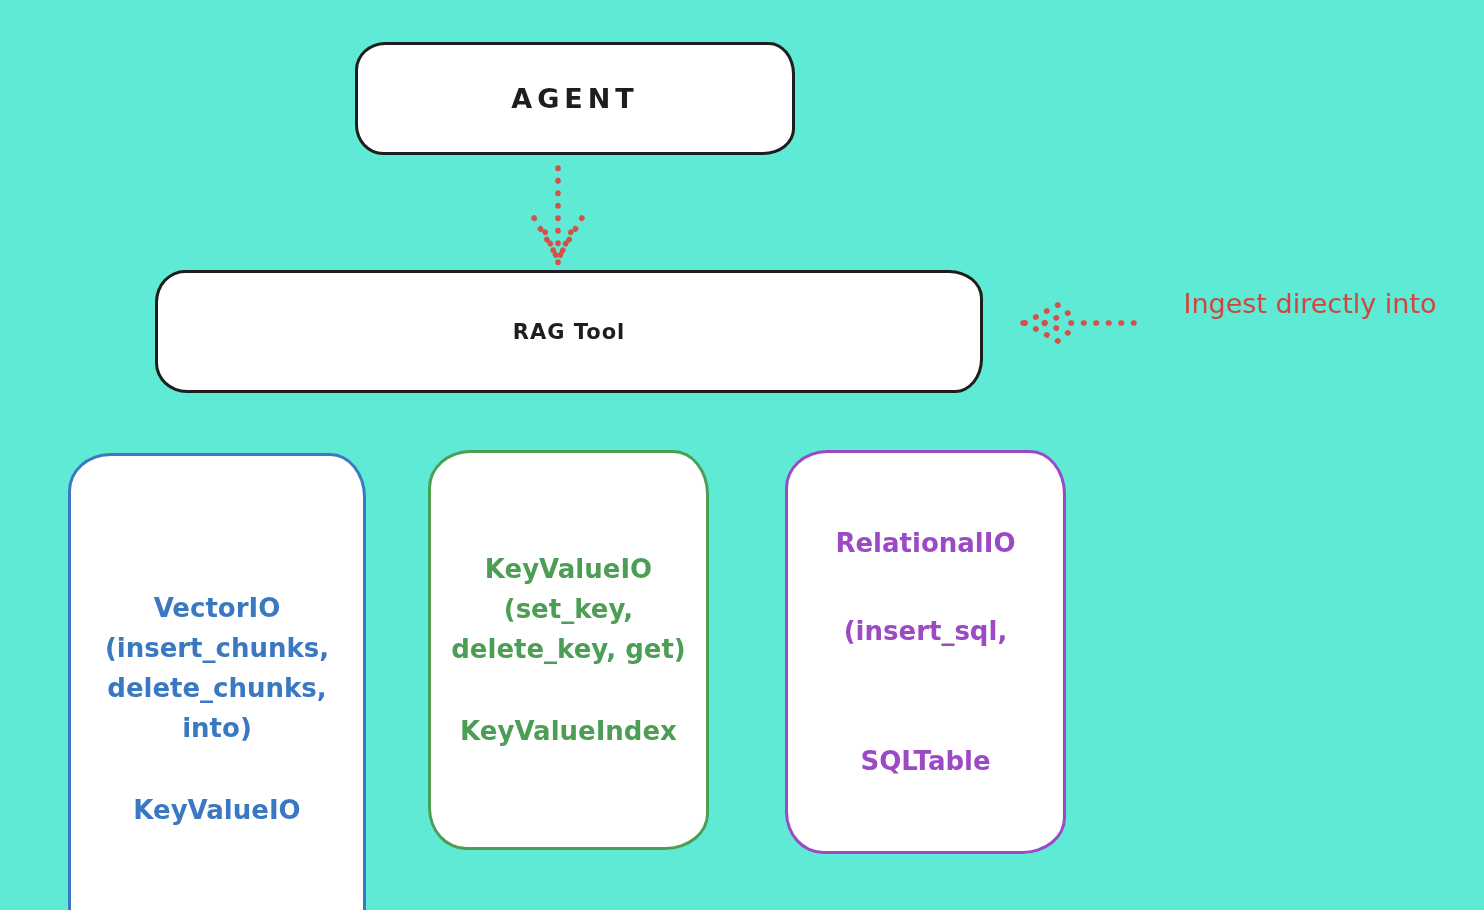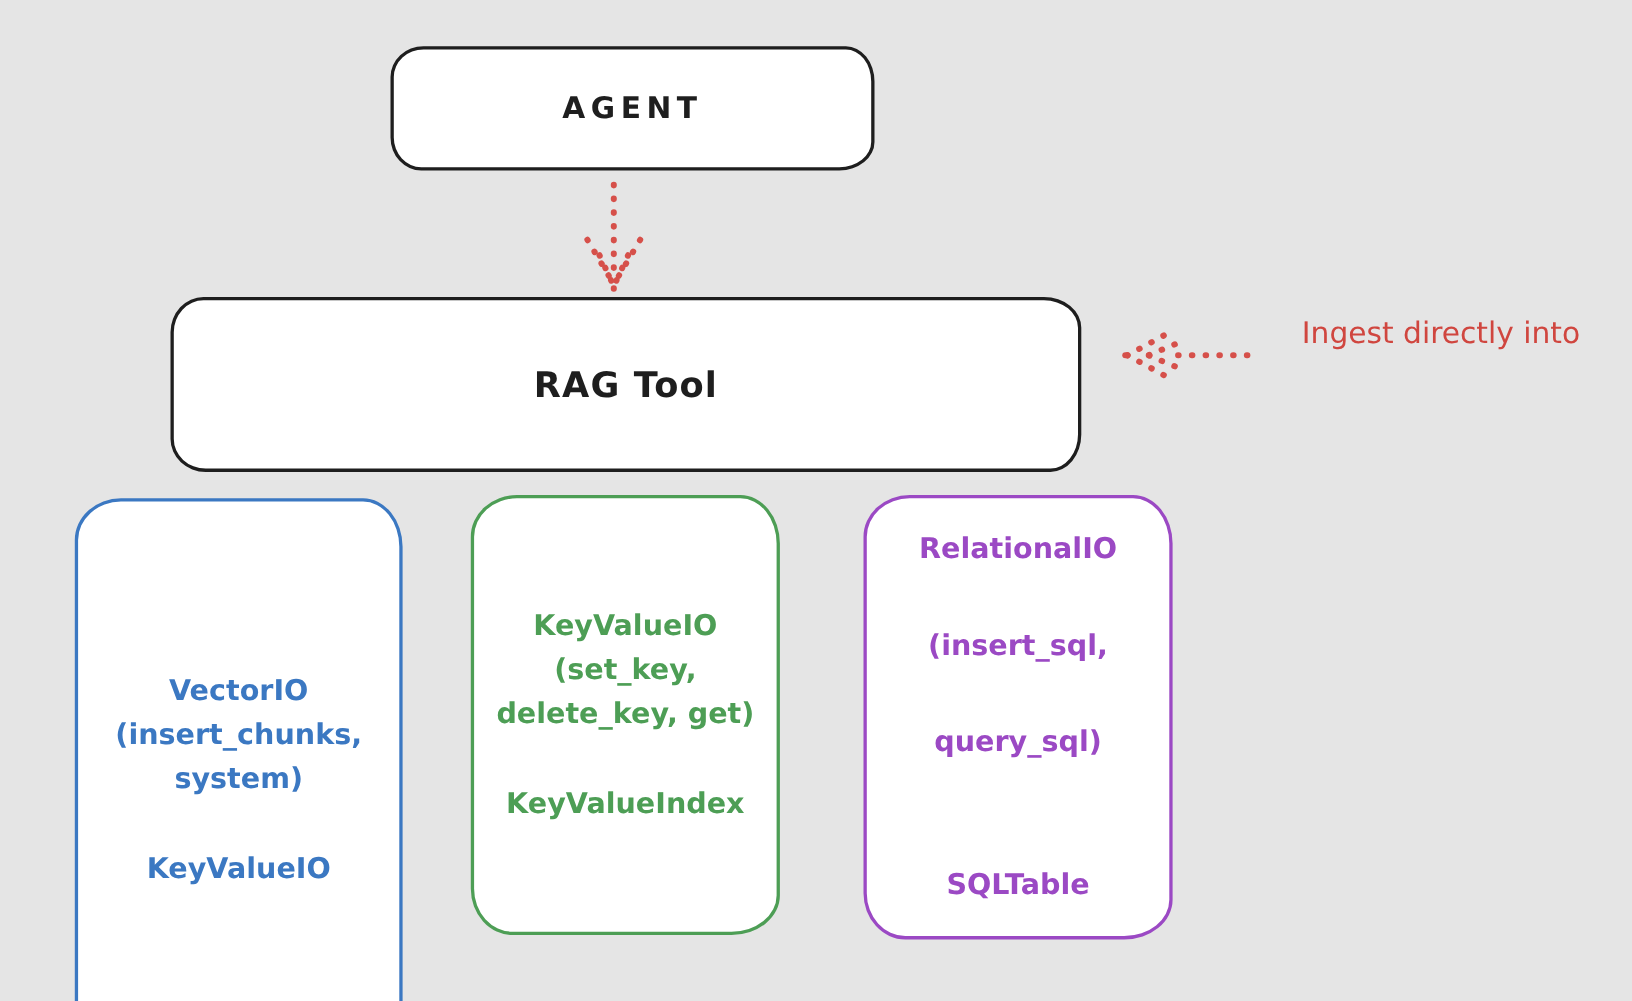--- a/index.html
+++ b/index.html
@@ -5,21 +5,21 @@
   html, body {
     margin: 0;
     padding: 0;
     background: #ffffff;
     font-family: "DejaVu Sans", sans-serif;
   }
   .canvas {
     position: relative;
     width: 1484px;
     height: 910px;
-    background: #e5e5e5;
+    background: #5eead4;
     overflow: hidden;
   }
   .box {
     position: absolute;
     box-sizing: border-box;
     display: flex;
     flex-direction: column;
     align-items: center;
     justify-content: center;
     text-align: center;
@@ -30,25 +30,25 @@
     width: 440px; height: 113px;
     border: 3.5px solid #1e1e1e;
     border-radius: 30px 26px 32px 28px / 28px 32px 26px 30px;
     color: #1e1e1e;
     font-size: 27px;
     font-weight: 700;
     letter-spacing: 5px;
   }
   .rag-box {
     left: 155px; top: 270px;
-    width: 828px; height: 159px;
+    width: 828px; height: 123px;
     border: 3.5px solid #1e1e1e;
     border-radius: 30px 34px 28px 32px / 32px 28px 34px 30px;
     color: #1e1e1e;
-    font-size: 32px;
+    font-size: 21px;
     font-weight: 600;
     letter-spacing: 1px;
   }
   .store-box {
     font-size: 26px;
     font-weight: 600;
     line-height: 40px;
     border-width: 3.5px;
     border-style: solid;
     border-radius: 42px 36px 44px 38px / 38px 44px 36px 42px;
@@ -109,31 +109,31 @@
     <path class="dotted" d="M11 28 L11.4 28"></path>
   </svg>
 
   <div class="annotation">
     <div>Ingest directly into</div>
   </div>
 
   <div class="box store-box store-blue">
     <div>VectorIO</div>
     <div>(insert_chunks,</div>
-    <div>system)</div>
+    <div>delete_chunks,</div>
+    <div>into)</div>
     <div class="index-label">KeyValueIO</div>
   </div>
 
   <div class="box store-box store-green">
     <div>KeyValueIO</div>
     <div>(set_key,</div>
     <div>delete_key, get)</div>
     <div class="index-label">KeyValueIndex</div>
   </div>
 
   <div class="box store-box store-purple">
     <div>RelationalIO</div>
     <div>(insert_sql,</div>
-    <div>query_sql)</div>
     <div class="index-label">SQLTable</div>
   </div>
 
 </div>
 
 </body></html>

